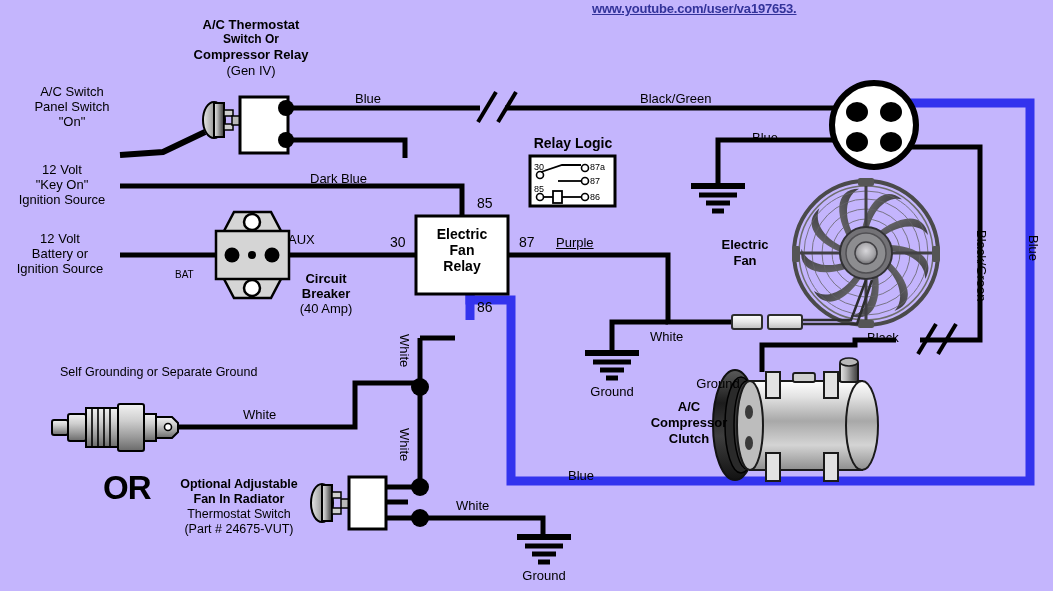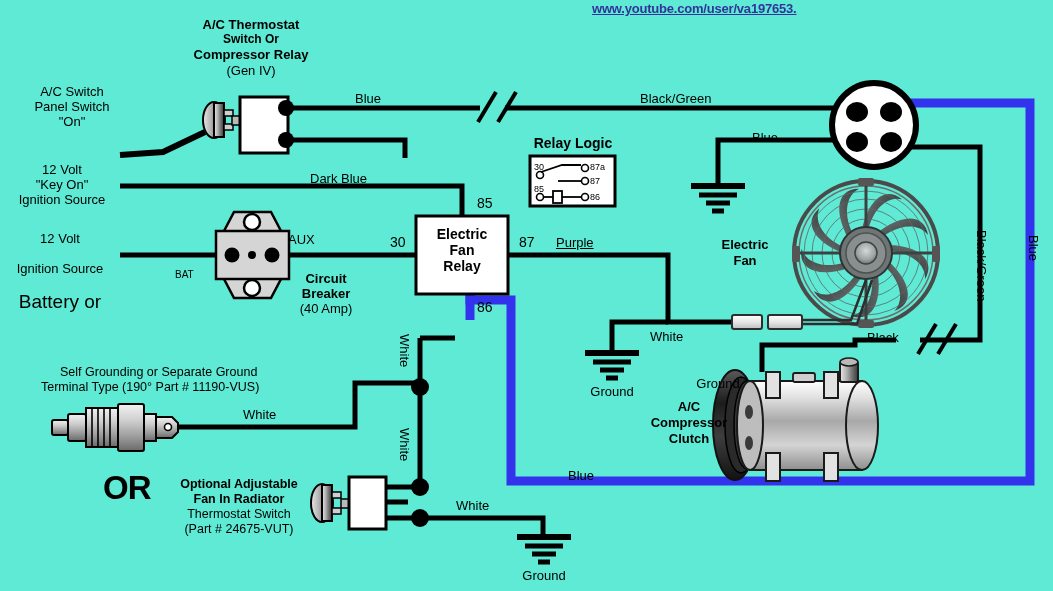--- a/index.html
+++ b/index.html
@@ -4,21 +4,21 @@
 <style>
   html,body{margin:0;padding:0;background:#ffffff;}
   body{
     font-family:"Liberation Sans","DejaVu Sans",sans-serif;
     color:#000;
   }
   #stage{
     position:relative;
     width:1053px;
     height:591px;
-    background:#5eead4;
+    background:#c4b5fd;
     overflow:hidden;
   }
   #stage svg{position:absolute;left:0;top:0;}
   .lbl{
     position:absolute;
     font-family:"Liberation Sans","DejaVu Sans",sans-serif;
     white-space:pre;
     line-height:1.12;
     color:#000;
   }
@@ -344,21 +344,21 @@
 
   <div class="lbl ctr" style="left:8px; top:85px; width:128px; font-size:13px;">A/C Switch</div>
   <div class="lbl ctr" style="left:8px; top:100px; width:128px; font-size:13px;">Panel Switch</div>
   <div class="lbl ctr" style="left:8px; top:115px; width:128px; font-size:13px;">"On"</div>
 
   <div class="lbl ctr" style="left:0px; top:163px; width:124px; font-size:13px;">12 Volt</div>
   <div class="lbl ctr" style="left:0px; top:178px; width:124px; font-size:13px;">"Key On"</div>
   <div class="lbl ctr" style="left:0px; top:193px; width:124px; font-size:13px;">Ignition Source</div>
 
   <div class="lbl ctr" style="left:0px; top:232px; width:120px; font-size:13px;">12 Volt</div>
-  <div class="lbl ctr" style="left:0px; top:247px; width:120px; font-size:19px;margin-top:44px;">Battery or</div>
+  <div class="lbl ctr" style="left:0px; top:247px; width:120px; font-size:13px;">Battery or</div>
   <div class="lbl ctr" style="left:0px; top:262px; width:120px; font-size:13px;">Ignition Source</div>
 
   <div class="lbl" style="left:175px; top:269px; font-size:10px;">BAT</div>
   <div class="lbl" style="left:288px; top:233px; font-size:13px;">AUX</div>
 
   <div class="lbl bold ctr" style="left:283px; top:272px; width:86px; font-size:13px;">Circuit</div>
   <div class="lbl bold ctr" style="left:283px; top:287px; width:86px; font-size:13px;">Breaker</div>
   <div class="lbl ctr" style="left:283px; top:302px; width:86px; font-size:13px;">(40 Amp)</div>
 
   <div class="lbl bold ctr" style="left:416px; top:227px; width:92px; font-size:14px;">Electric</div>
@@ -378,21 +378,20 @@
   <div class="lbl" style="left:590px; top:192px; font-size:9px;">86</div>
 
   <div class="lbl bold ctr" style="left:700px; top:238px; width:90px; font-size:13px;">Electric</div>
   <div class="lbl bold ctr" style="left:700px; top:254px; width:90px; font-size:13px;">Fan</div>
 
   <div class="lbl bold ctr" style="left:620px; top:400px; width:138px; font-size:13px;text-align:center;">A/C</div>
   <div class="lbl bold ctr" style="left:620px; top:416px; width:138px; font-size:13px;">Compressor</div>
   <div class="lbl bold ctr" style="left:620px; top:432px; width:138px; font-size:13px;">Clutch</div>
 
   <div class="lbl" style="left:60px; top:365px; font-size:12.5px;">Self Grounding or Separate Ground</div>
-  <div class="lbl" style="left:41px; top:380px; font-size:12.5px;">Terminal Type (190° Part # 11190-VUS)</div>
 
   <div class="lbl orbig" style="left:103px; top:470px;">OR</div>
   <div class="lbl bold ctr" style="left:168px; top:477px; width:142px; font-size:12.5px;">Optional Adjustable</div>
   <div class="lbl bold ctr" style="left:168px; top:492px; width:142px; font-size:12.5px;">Fan In Radiator</div>
   <div class="lbl ctr" style="left:168px; top:507px; width:142px; font-size:12.5px;">Thermostat Switch</div>
   <div class="lbl ctr" style="left:168px; top:522px; width:142px; font-size:12.5px;">(Part # 24675-VUT)</div>
 
   <div class="lbl" style="left:355px; top:92px; font-size:13px;">Blue</div>
   <div class="lbl" style="left:640px; top:92px; font-size:13px;">Black/Green</div>
   <div class="lbl" style="left:310px; top:172px; font-size:13px;">Dark Blue</div>

